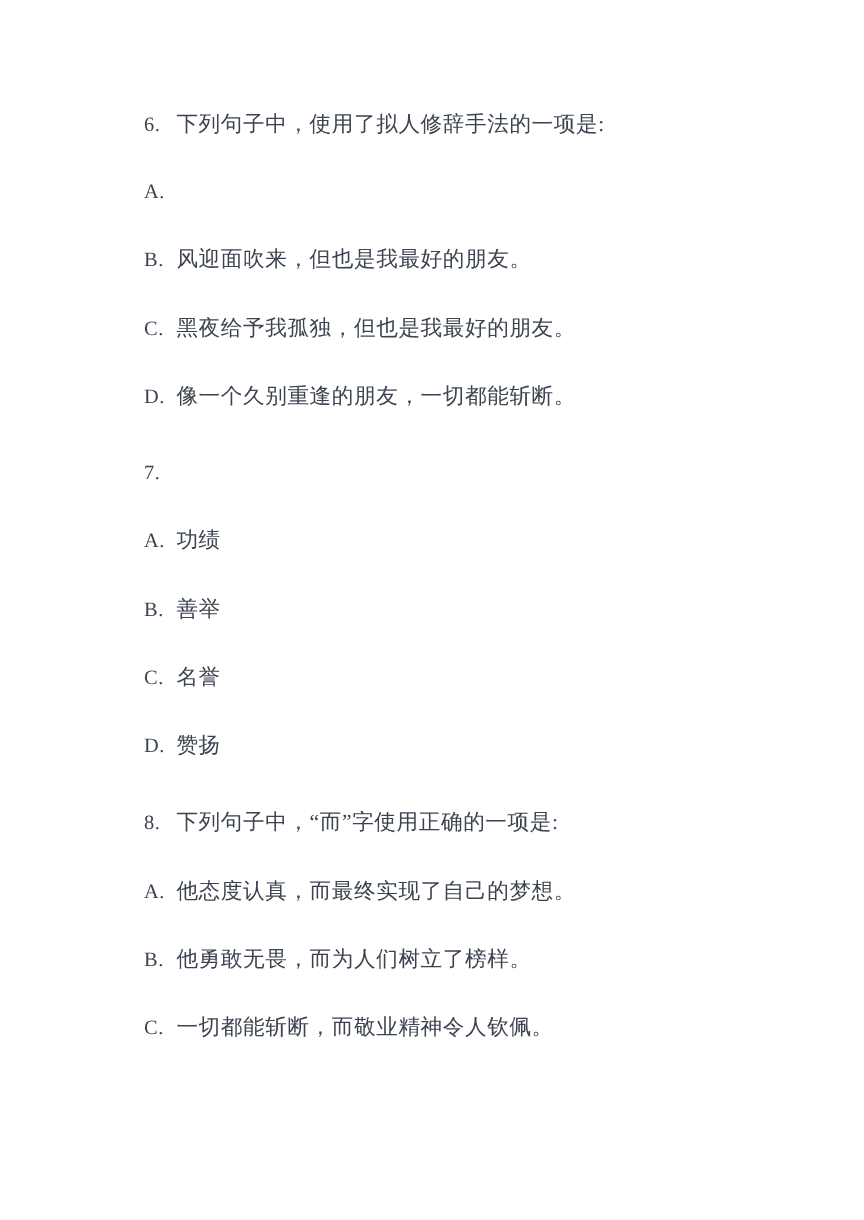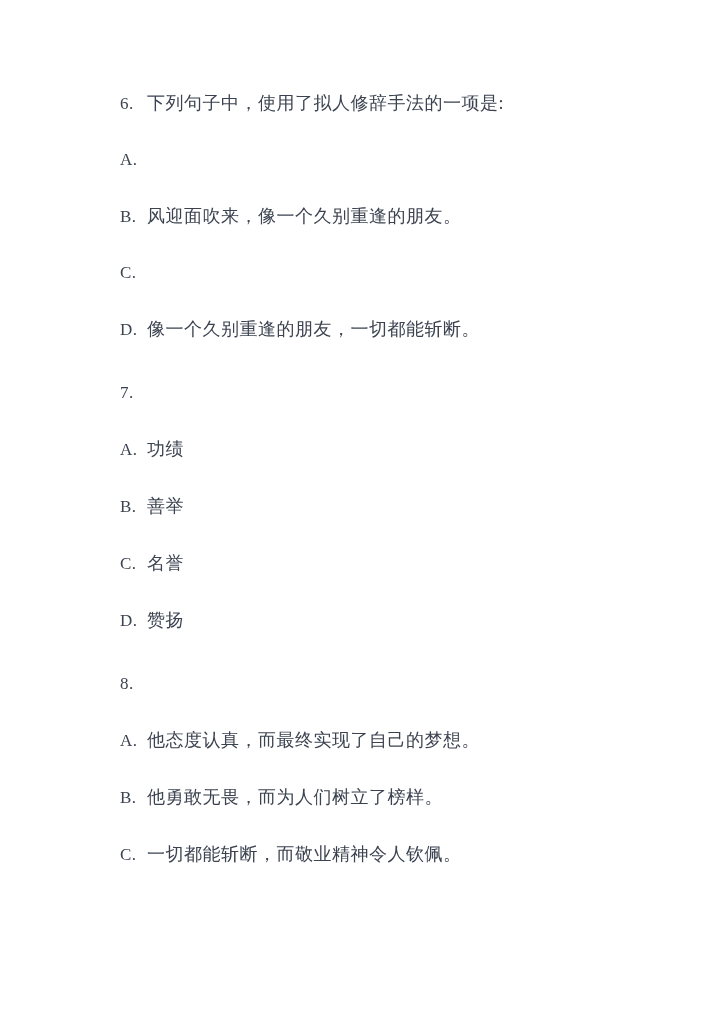--- a/index.html
+++ b/index.html
@@ -42,24 +42,25 @@
     <section class="question">
       <div class="line">
         <span class="label">6.</span>
         <span class="text">下列句子中，使用了拟人修辞手法的一项是:</span>
       </div>
       <div class="line">
         <span class="label">A.</span>
       </div>
       <div class="line">
         <span class="label">B.</span>
-        <span class="text">风迎面吹来，像一个久别重逢的朋友。</span>
+        <span class="text">风迎面吹来，但也是我最好的朋友。</span>
       </div>
       <div class="line">
         <span class="label">C.</span>
+        <span class="text">黑夜给予我孤独，但也是我最好的朋友。</span>
       </div>
       <div class="line">
         <span class="label">D.</span>
         <span class="text">像一个久别重逢的朋友，一切都能斩断。</span>
       </div>
     </section>
 
     <section class="question">
       <div class="line">
         <span class="label">7.</span>
@@ -78,20 +79,21 @@
       </div>
       <div class="line">
         <span class="label">D.</span>
         <span class="text">赞扬</span>
       </div>
     </section>
 
     <section class="question">
       <div class="line">
         <span class="label">8.</span>
+        <span class="text">下列句子中，“而”字使用正确的一项是:</span>
       </div>
       <div class="line">
         <span class="label">A.</span>
         <span class="text">他态度认真，而最终实现了自己的梦想。</span>
       </div>
       <div class="line">
         <span class="label">B.</span>
         <span class="text">他勇敢无畏，而为人们树立了榜样。</span>
       </div>
       <div class="line">

